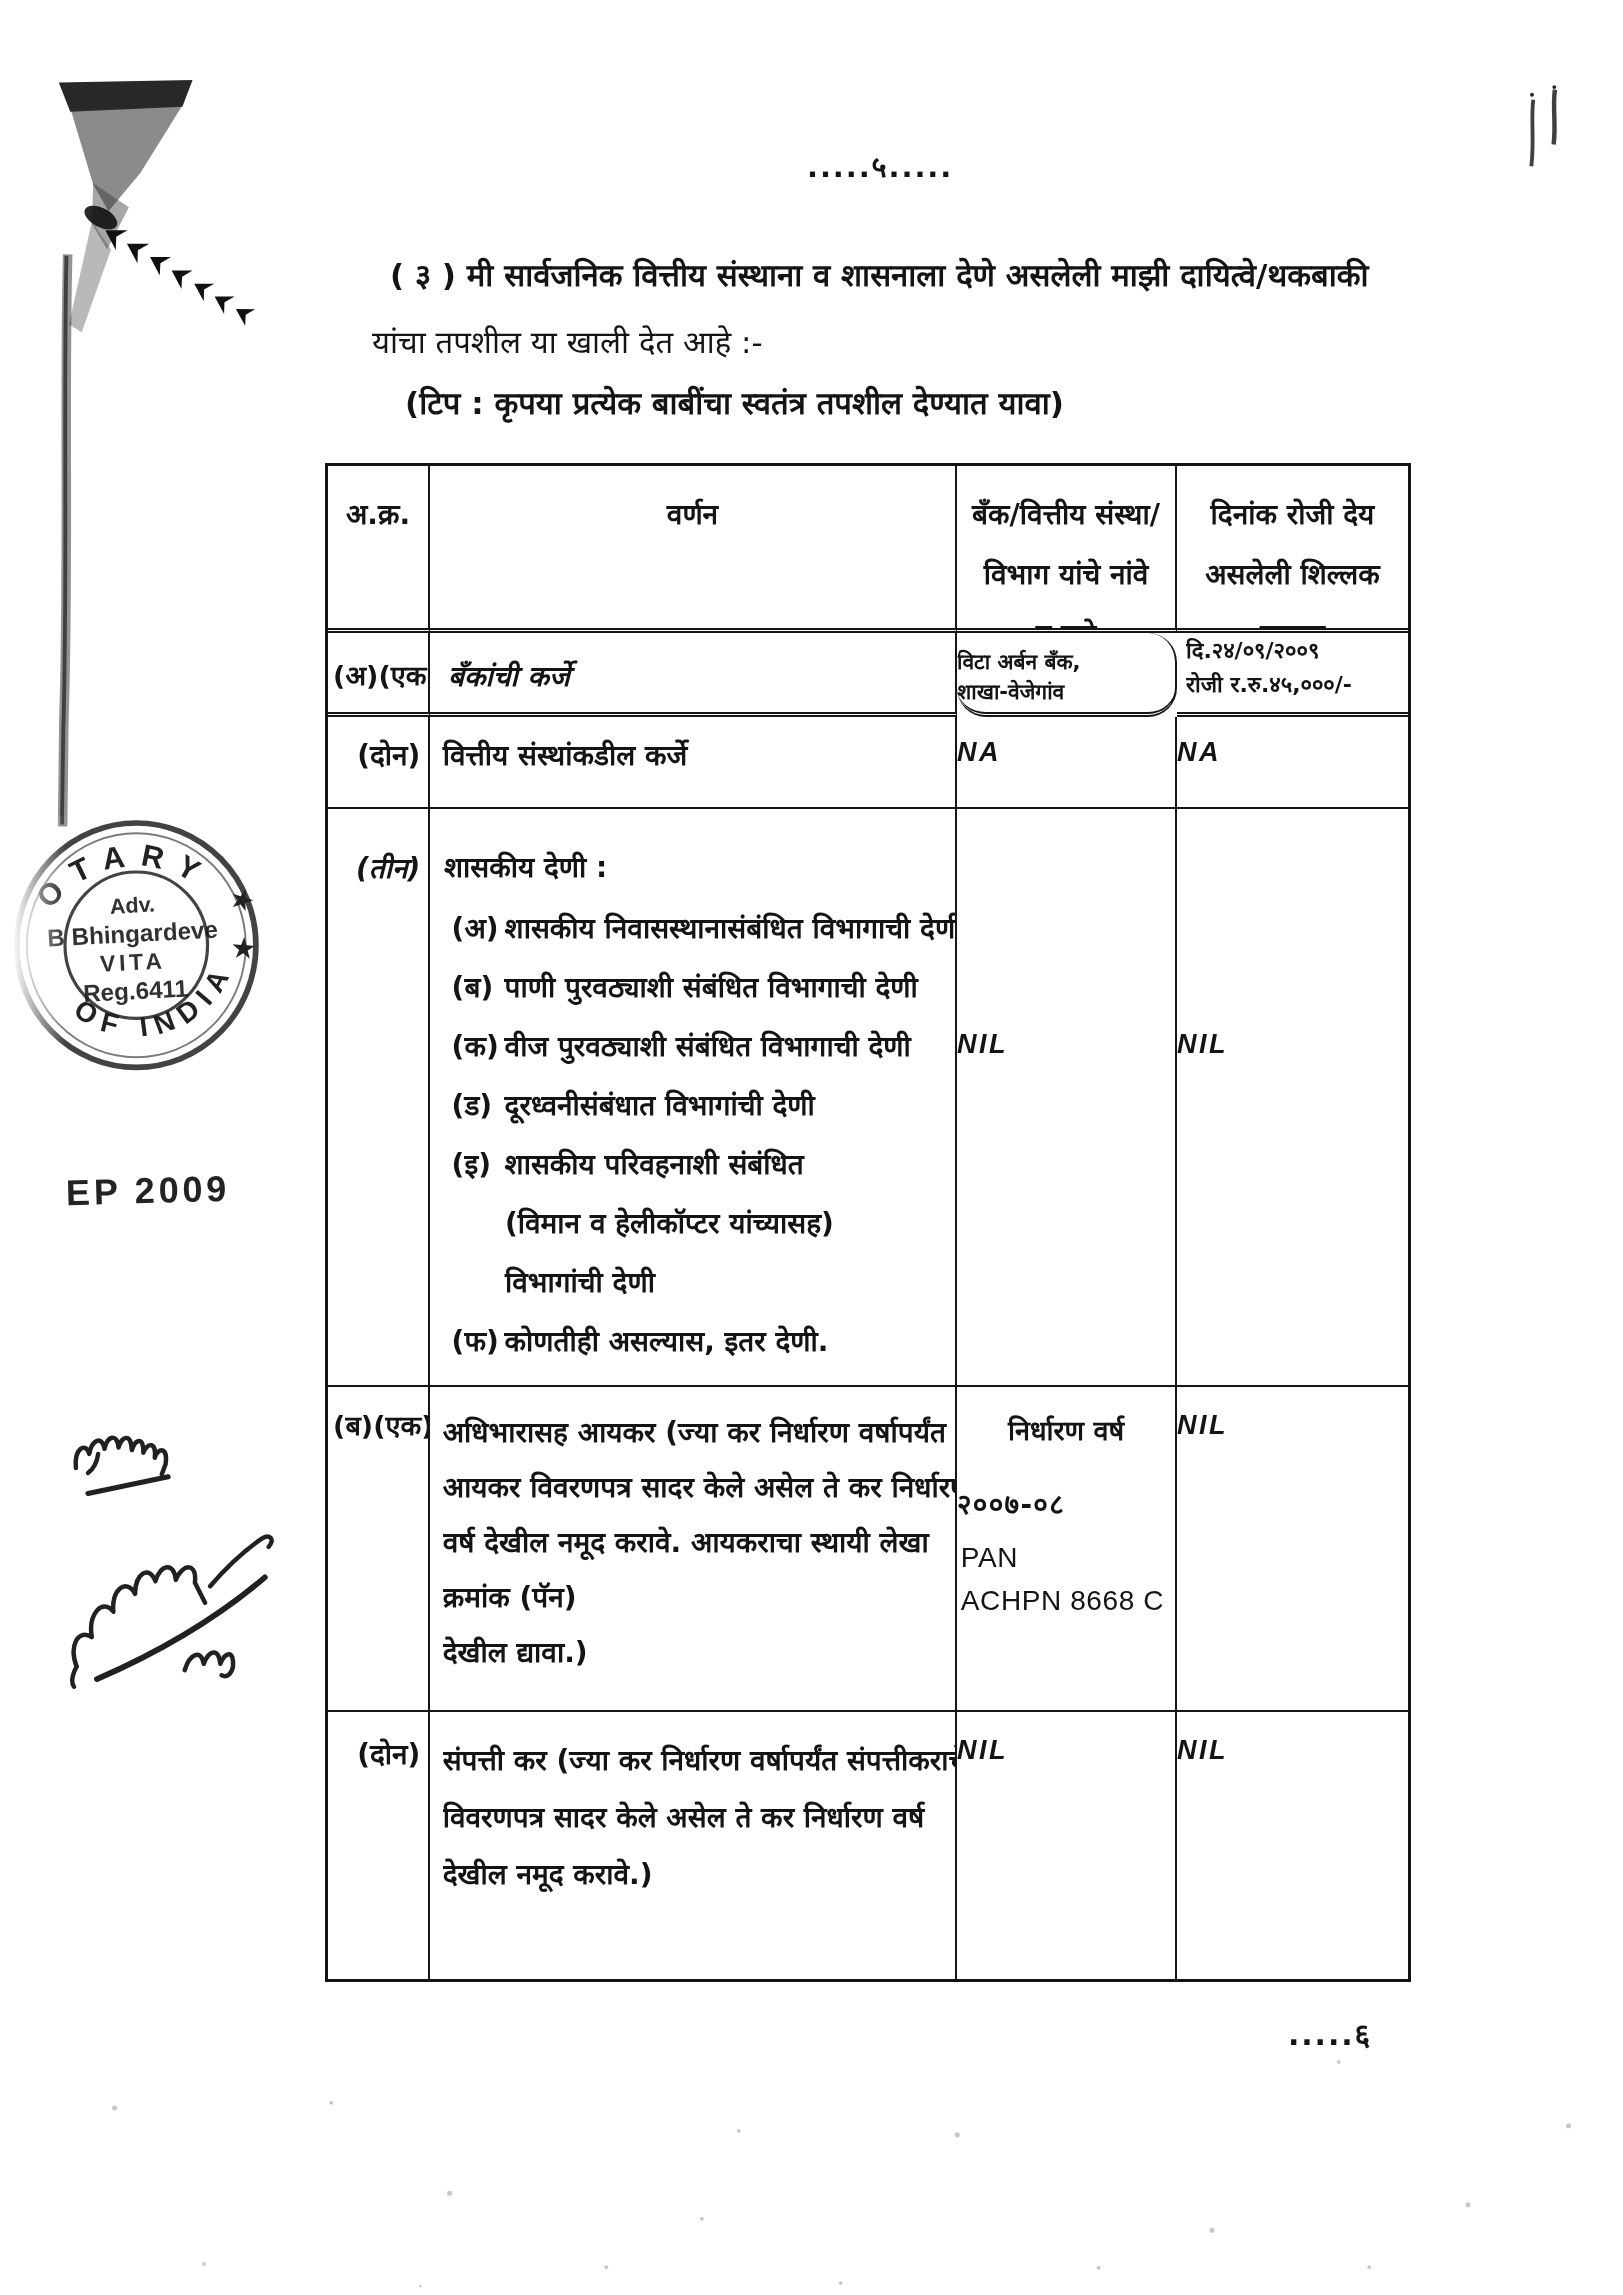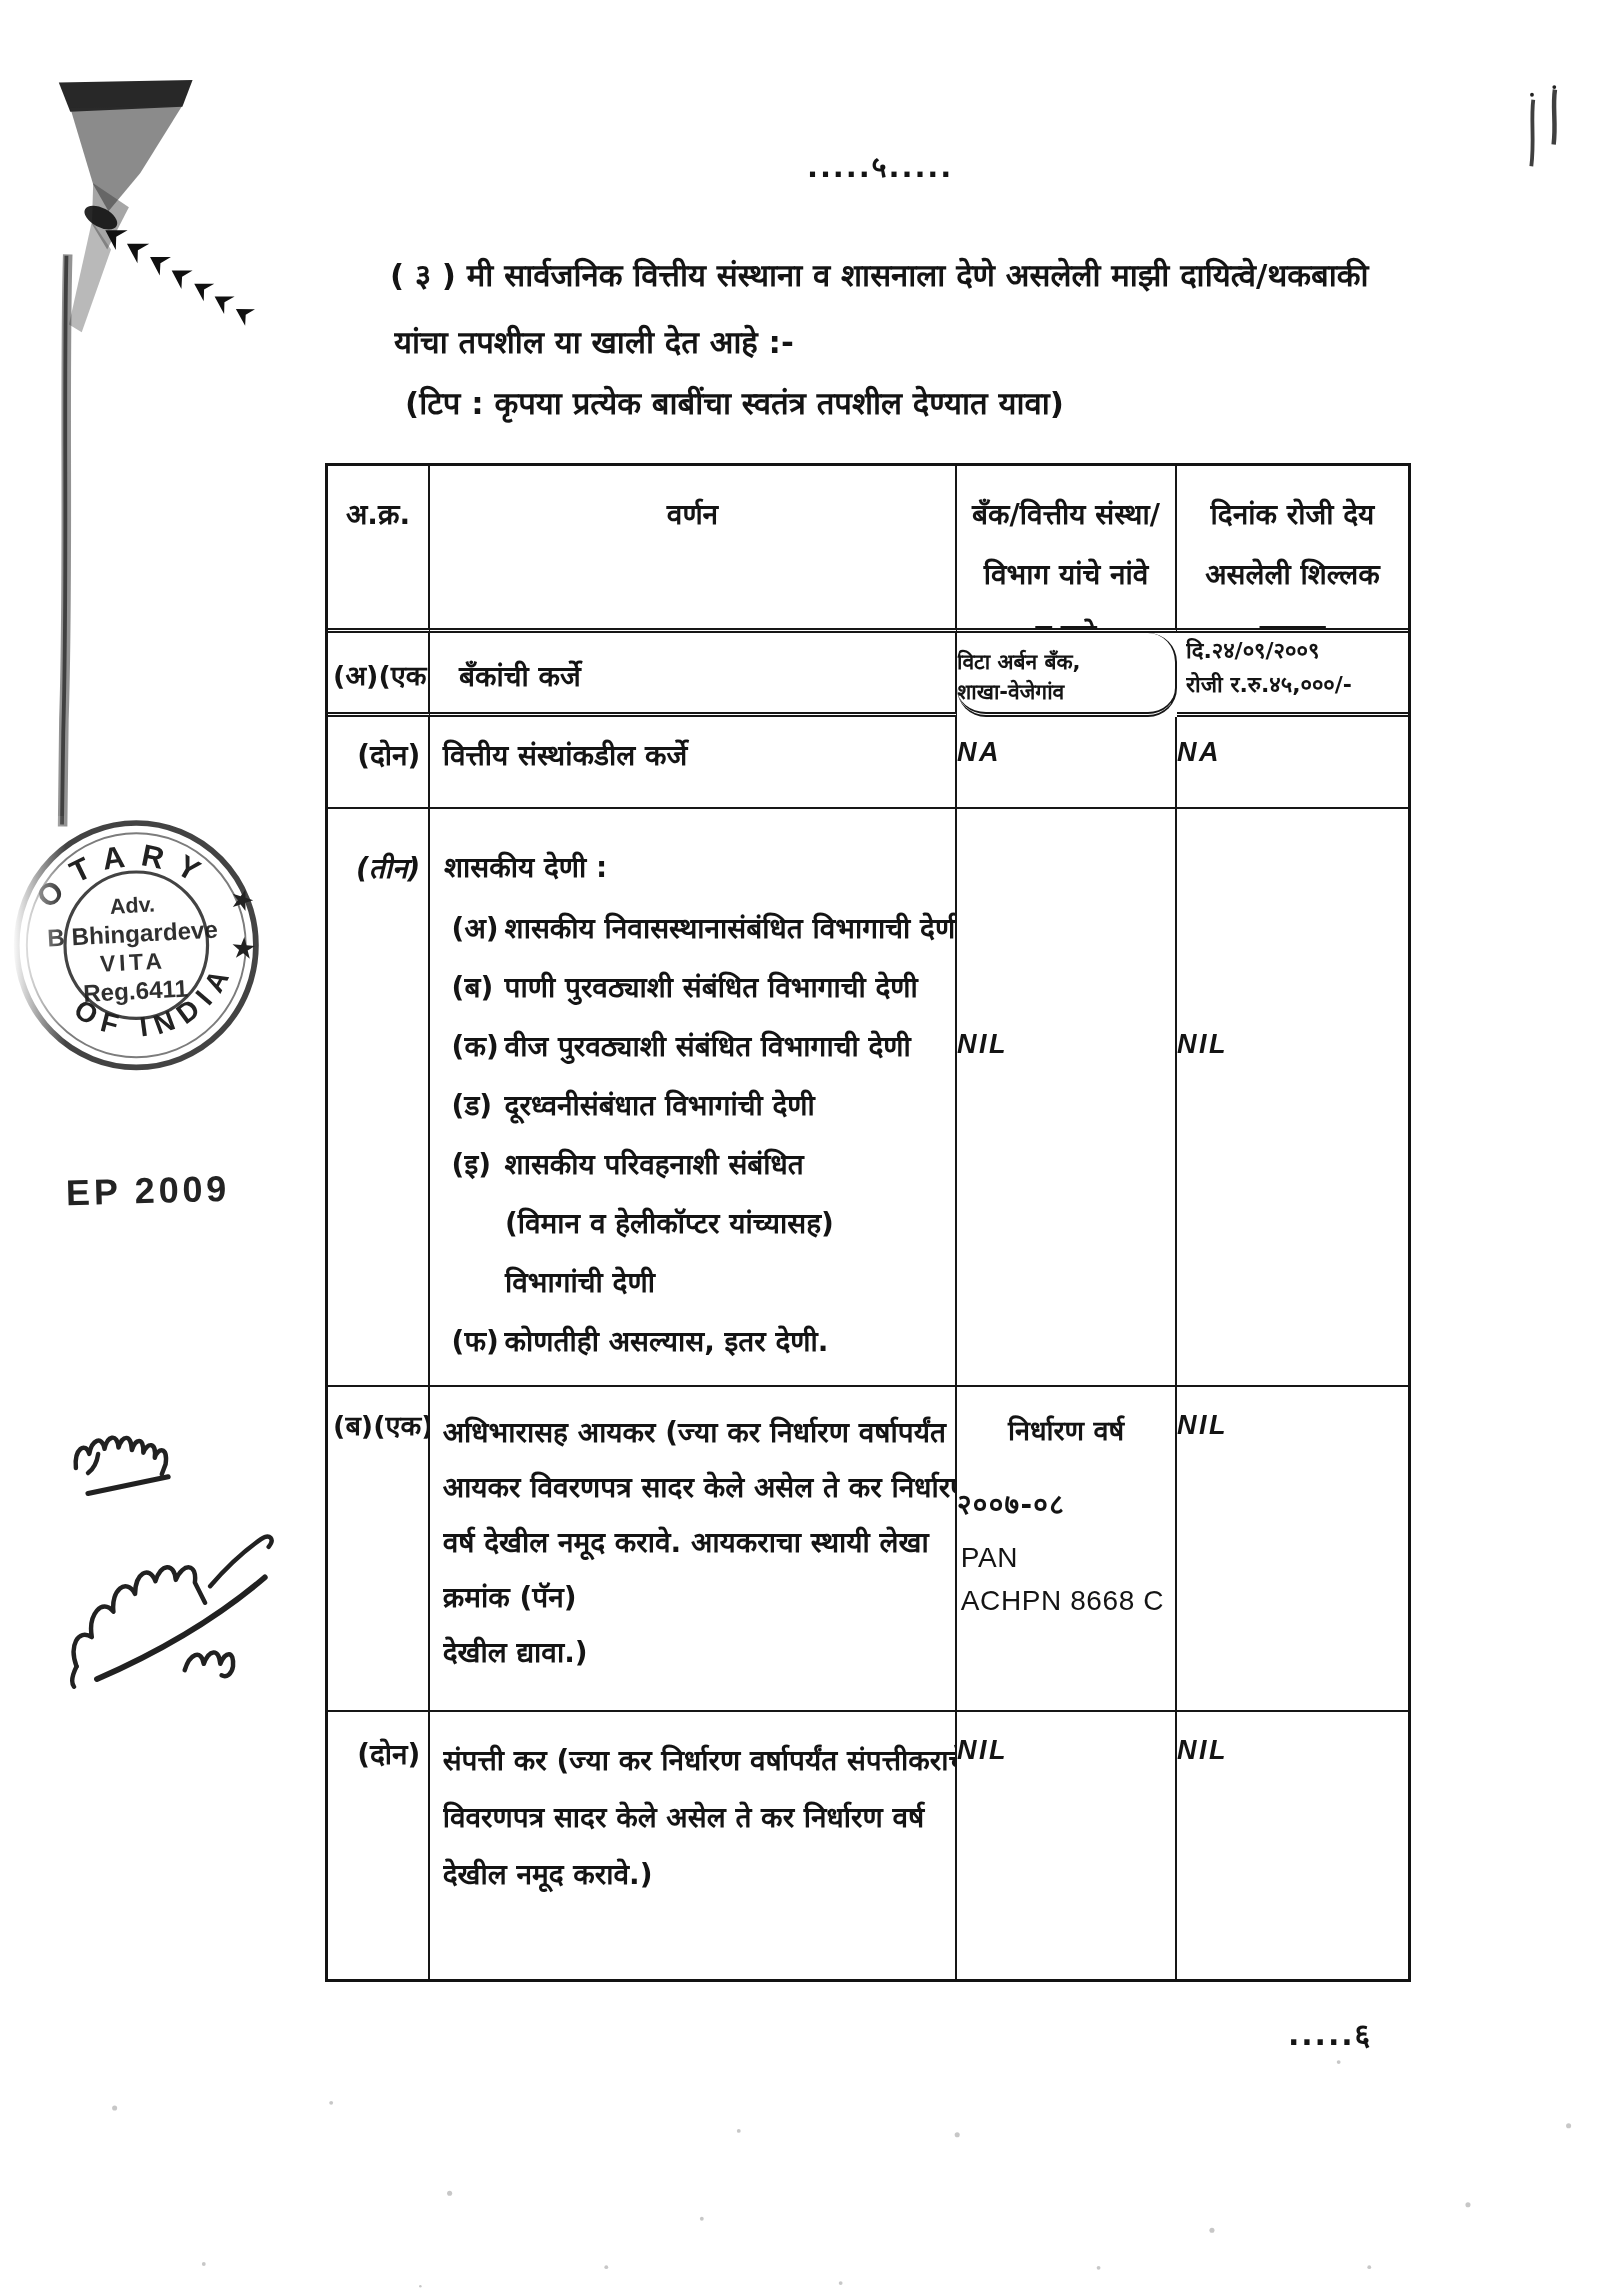--- a/index.html
+++ b/index.html
@@ -4,40 +4,40 @@
 <style>
   html,body{margin:0;padding:0;background:#e8e8e8;}
   .page{position:relative;width:1624px;height:2295px;background:#ffffff;overflow:hidden;
         font-family:"DejaVu Sans",sans-serif;color:#141414;}
   .abs{position:absolute;}
   .nowrap{white-space:nowrap;overflow:hidden;}
 
   
   .pgnum-top{left:807px;top:146px;font-size:29px;font-weight:600;letter-spacing:1.9px;}
   .intro1{left:390px;top:253px;font-size:31px;font-weight:600;width:993px;}
-  .intro2{left:394px;top:320px;font-size:31px;font-weight:700;width:764px;}
+  .intro2{left:372px;top:320px;font-size:31px;font-weight:400;width:764px;}
   .note{left:405px;top:381px;font-size:31px;font-weight:600;width:732px;}
 
   
   .tbl{left:325px;top:448px;width:1086px;height:1519px;border:3.2px solid #131313;box-sizing:border-box;
        display:grid;grid-template-columns:102px 527px 220px 1fr;
        grid-template-rows:167px 84px 92px 578px 325px 1fr;background:transparent;margin-top:15px;}
   .cell{box-sizing:border-box;border-right:2.5px solid #161616;border-bottom:2.5px solid #161616;
         font-size:28px;font-weight:600;overflow:hidden;}
   .cell.last-col{border-right:none;}
   .cell.last-row{border-bottom:none;}
   .cell.dbl{border-bottom:5.1px double #161616;}
   .hdr{text-align:center;padding-top:19px;line-height:60px;font-size:28px;}
   .c-center{text-align:left;font-style:italic;}
   .latin{font-family:"Liberation Sans",sans-serif;letter-spacing:2.5px;font-weight:700;font-size:27px;}
   .sr-right{text-align:right;padding-right:7.6px;}
   .line{white-space:nowrap;overflow:hidden;}
 
   .r1c1{padding:23px 2.5px 0 5.1px;font-size:27px;}
-  .r1c2{padding:23px 0 0 29px;}
+  .r1c2{padding:23px 0 0 18px;font-style:italic;}
   .r1c3{padding-top:14px;text-align:left;font-size:21px;line-height:30px;font-weight:600;border-radius:29px;}
   .r1c4{padding:1px 0 0 9px;font-size:22px;line-height:34px;}
 
   .r2pad{padding-top:18px;}
   .r2c2{padding:18px 0 0 12.7px;}
   .napad{padding-top:20.4px;}
 
   .r3c1{padding-top:39px;font-style:italic;}
   .r3c2{padding:38px 0 0 14px;}
   .r3-heading{height:61px;white-space:nowrap;overflow:hidden;}

